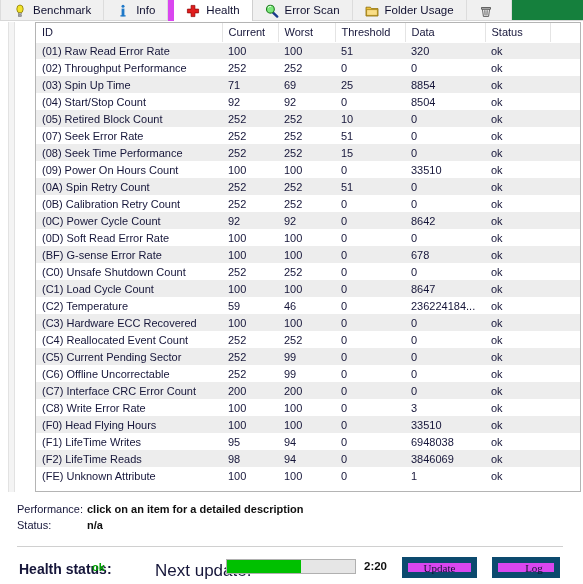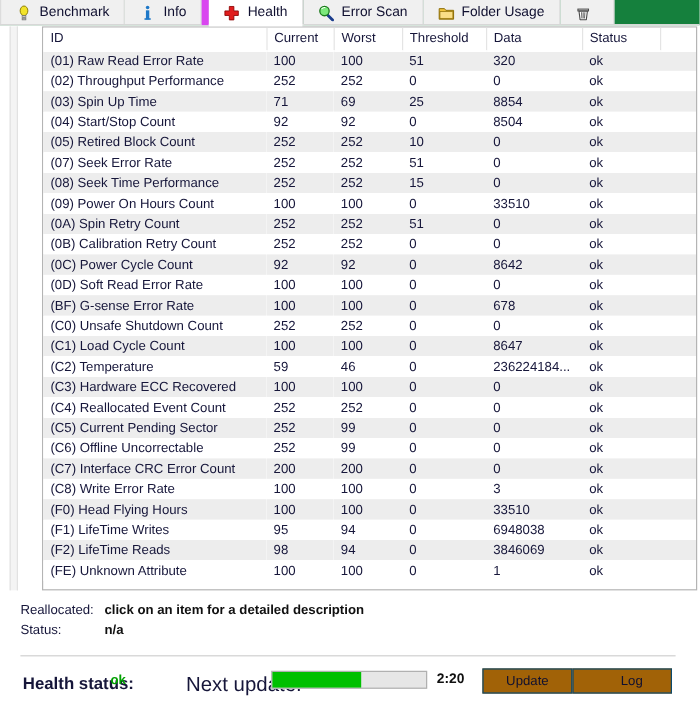--- a/index.html
+++ b/index.html
@@ -194,33 +194,33 @@
     background: #00c000;
   }
   .f-time {
     position: absolute; left: 364px; top: 4px;
     font-size: 11.5px; font-weight: bold; color: #101010;
   }
   .btn {
     position: absolute;
     top: 1px;
     height: 21px;
-    background: #a16207;
-    border: 1px solid #0c4a6e;
-    box-sizing: border-box;
-    font-family: Liberation Sans, sans-serif;
+    background: #d946ef;
+    border: 6px solid #0c4a6e;
+    box-sizing: border-box;
+    font-family: Liberation Serif, serif;
     font-size: 11px;
     color: #101030;
     display: flex;
     align-items: center;
     justify-content: center;
     padding: 0;
   }
   .btn-update { left: 402px; width: 75px; }
-  .btn-log    { left: 477px; width: 83px; padding-left: 16px; }
+  .btn-log    { left: 492px; width: 68px; padding-left: 16px; }
 </style>
 </head>
 <body>
 
 <div class="tabstrip">
 
   <div class="tab">
     <span class="tab-icon">
       <svg width="14" height="14" viewBox="0 0 14 14">
         <ellipse cx="7" cy="5" rx="3.2" ry="4" fill="#f2e32a" stroke="#8a7a00" stroke-width="0.8"></ellipse>
@@ -546,21 +546,21 @@
           <td>1</td>
           <td>ok</td>
           <td></td>
         </tr>
       </tbody>
   </table>
 </div>
 
 <div class="descblock">
   <div class="descrow">
-    <span class="desc-label">Reallocated:</span>
+    <span class="desc-label">Performance:</span>
     <span class="desc-value">click on an item for a detailed description</span>
   </div>
   <div class="descrow">
     <span class="desc-label">Status:</span>
     <span class="desc-value">n/a</span>
   </div>
 </div>
 
 <div class="hr"></div>
 

